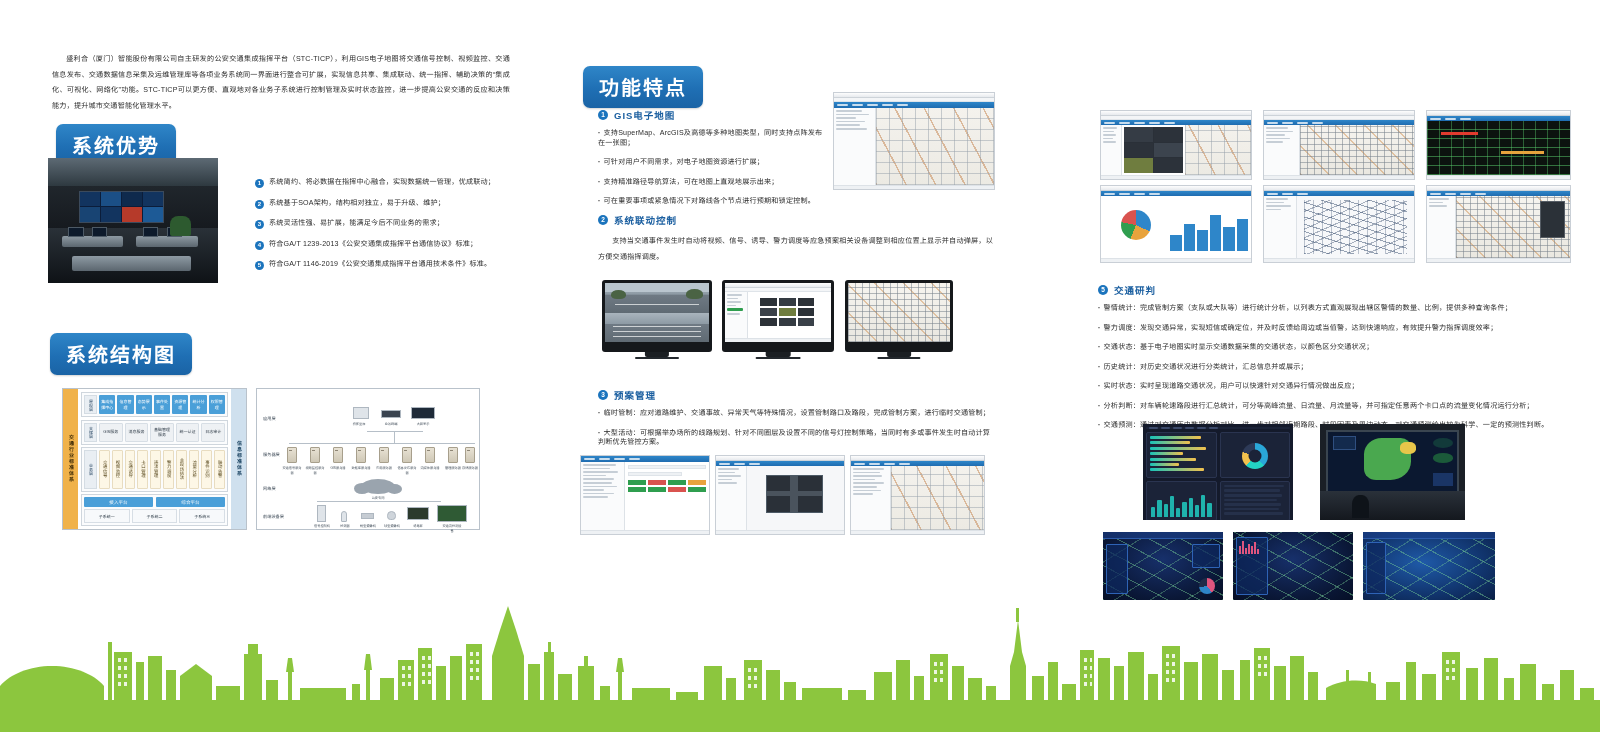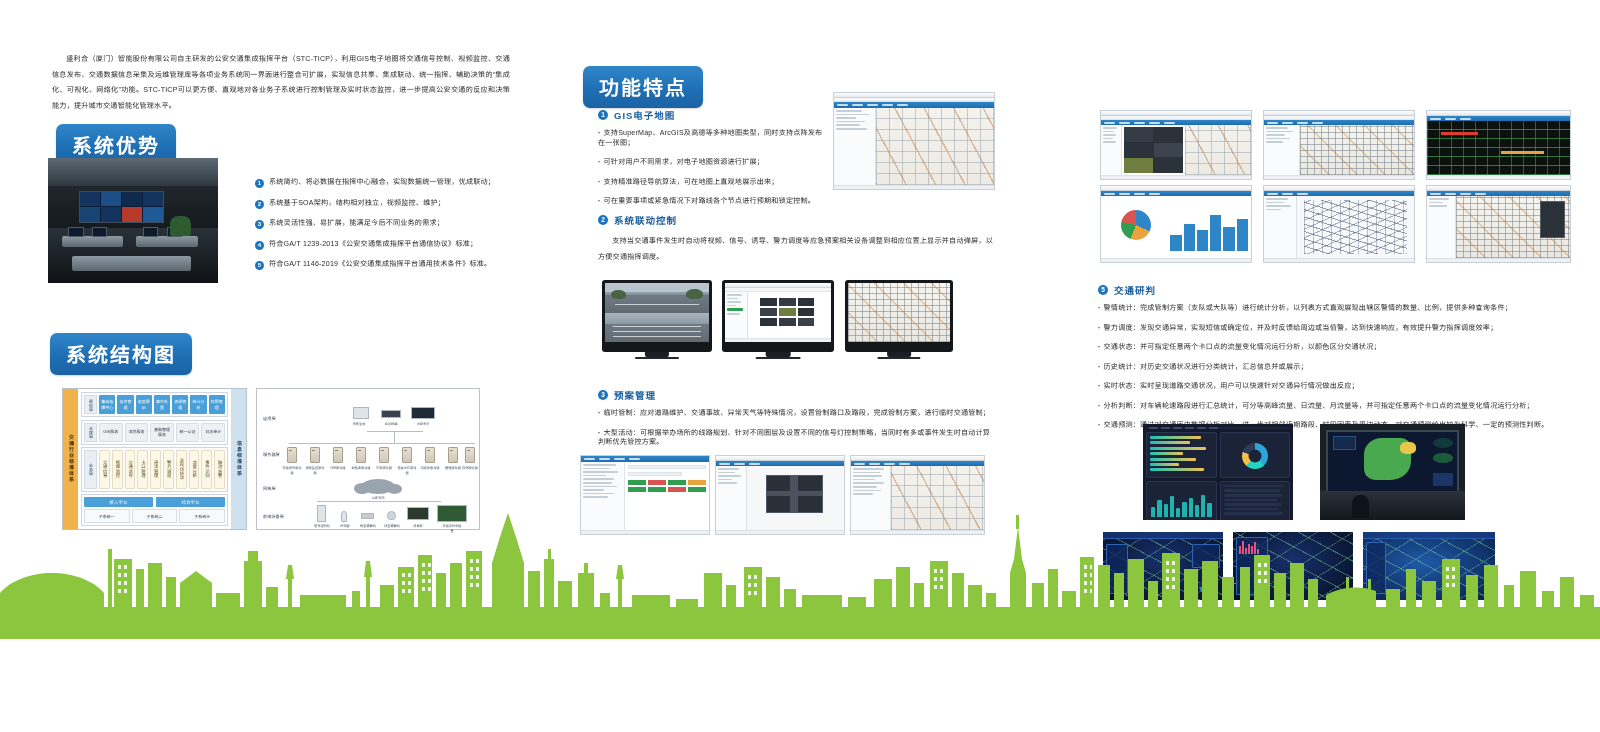--- a/index.html
+++ b/index.html
@@ -2,21 +2,21 @@
 <html lang="zh-CN"><head>
 <meta charset="utf-8">
 <style>
   * { box-sizing: border-box; margin: 0; padding: 0; }
   html, body {
     width: 1600px; height: 732px;
     background: #ffffff;
     font-family: "Liberation Sans", "DejaVu Sans", sans-serif;
     overflow: hidden;
   }
-  #page { position: relative; width: 1600px; height: 639px; background: #fff; }
+  #page { position: relative; width: 1600px; height: 732px; background: #fff; }
 
   
   .para {
     font-size: 7.1px; line-height: 15.5px; color: #2b2b2b;
     text-align: justify; letter-spacing: .2px;
   }
   .para.indent { text-indent: 2em; }
 
   
   .pill {
@@ -243,21 +243,21 @@
     <div class="cr-plant" style="left:72%;top:46%;width:12%;height:16%;"></div>
   </div>
 
   <ul class="numlist" style="position:absolute;left:255px;top:178px;width:262px;">
     <li class="numrow">
       <span class="badge">1</span>
       <span class="txt">系统简约、将必数据在指挥中心融合，实现数据统一管理，优成联动；</span>
     </li>
     <li class="numrow">
       <span class="badge">2</span>
-      <span class="txt">系统基于SOA架构，结构相对独立，视频监控、维护；</span>
+      <span class="txt">系统基于SOA架构，结构相对独立，易于升级、维护；</span>
     </li>
     <li class="numrow">
       <span class="badge">3</span>
       <span class="txt">系统灵活性强、易扩展，能满足今后不同业务的需求；</span>
     </li>
     <li class="numrow">
       <span class="badge">4</span>
       <span class="txt">符合GA/T 1239-2013《公安交通集成指挥平台通信协议》标准；</span>
     </li>
     <li class="numrow">
@@ -764,21 +764,21 @@
     </div>
   </div>
 
   <div style="position:absolute;left:1098px;top:283px;width:474px;">
     <div class="sechead">
       <span class="badge">5</span>
       <span class="sectitle">交通研判</span>
     </div>
     <div class="dashrow">警情统计：完成管制方案（支队或大队等）进行统计分析，以列表方式直观展现出辖区警情的数量、比例，提供多种查询条件；</div>
     <div class="dashrow">警力调度：发现交通异常，实现短信或确定位，并及时反馈给周边或当值警，达到快速响应，有效提升警力指挥调度效率；</div>
-    <div class="dashrow">交通状态：并可指定任意两个卡口点的流量变化情况运行分析，以颜色区分交通状况；</div>
+    <div class="dashrow">交通状态：基于电子地图实时显示交通数据采集的交通状态，以颜色区分交通状况；</div>
     <div class="dashrow">历史统计：对历史交通状况进行分类统计，汇总信息并或展示；</div>
     <div class="dashrow">实时状态：实时呈现道路交通状况，用户可以快速针对交通异行情况做出反应；</div>
     <div class="dashrow">分析判断：对车辆轮速路段进行汇总统计，可分等高峰流量、日流量、月流量等，并可指定任意两个卡口点的流量变化情况运行分析；</div>
     <div class="dashrow">交通预测：通过对交通历史数据分析对比，进一步对相邻近期路段、时段因素及周边动态，对交通预测给出较为科学、一定的预测性判断。</div>
   </div>
 
   <div class="shot" style="position:absolute;left:1143px;top:424px;width:150px;height:96px;border:none;">
     <div class="dash">
       <div class="dash-top">
           <i></i>

